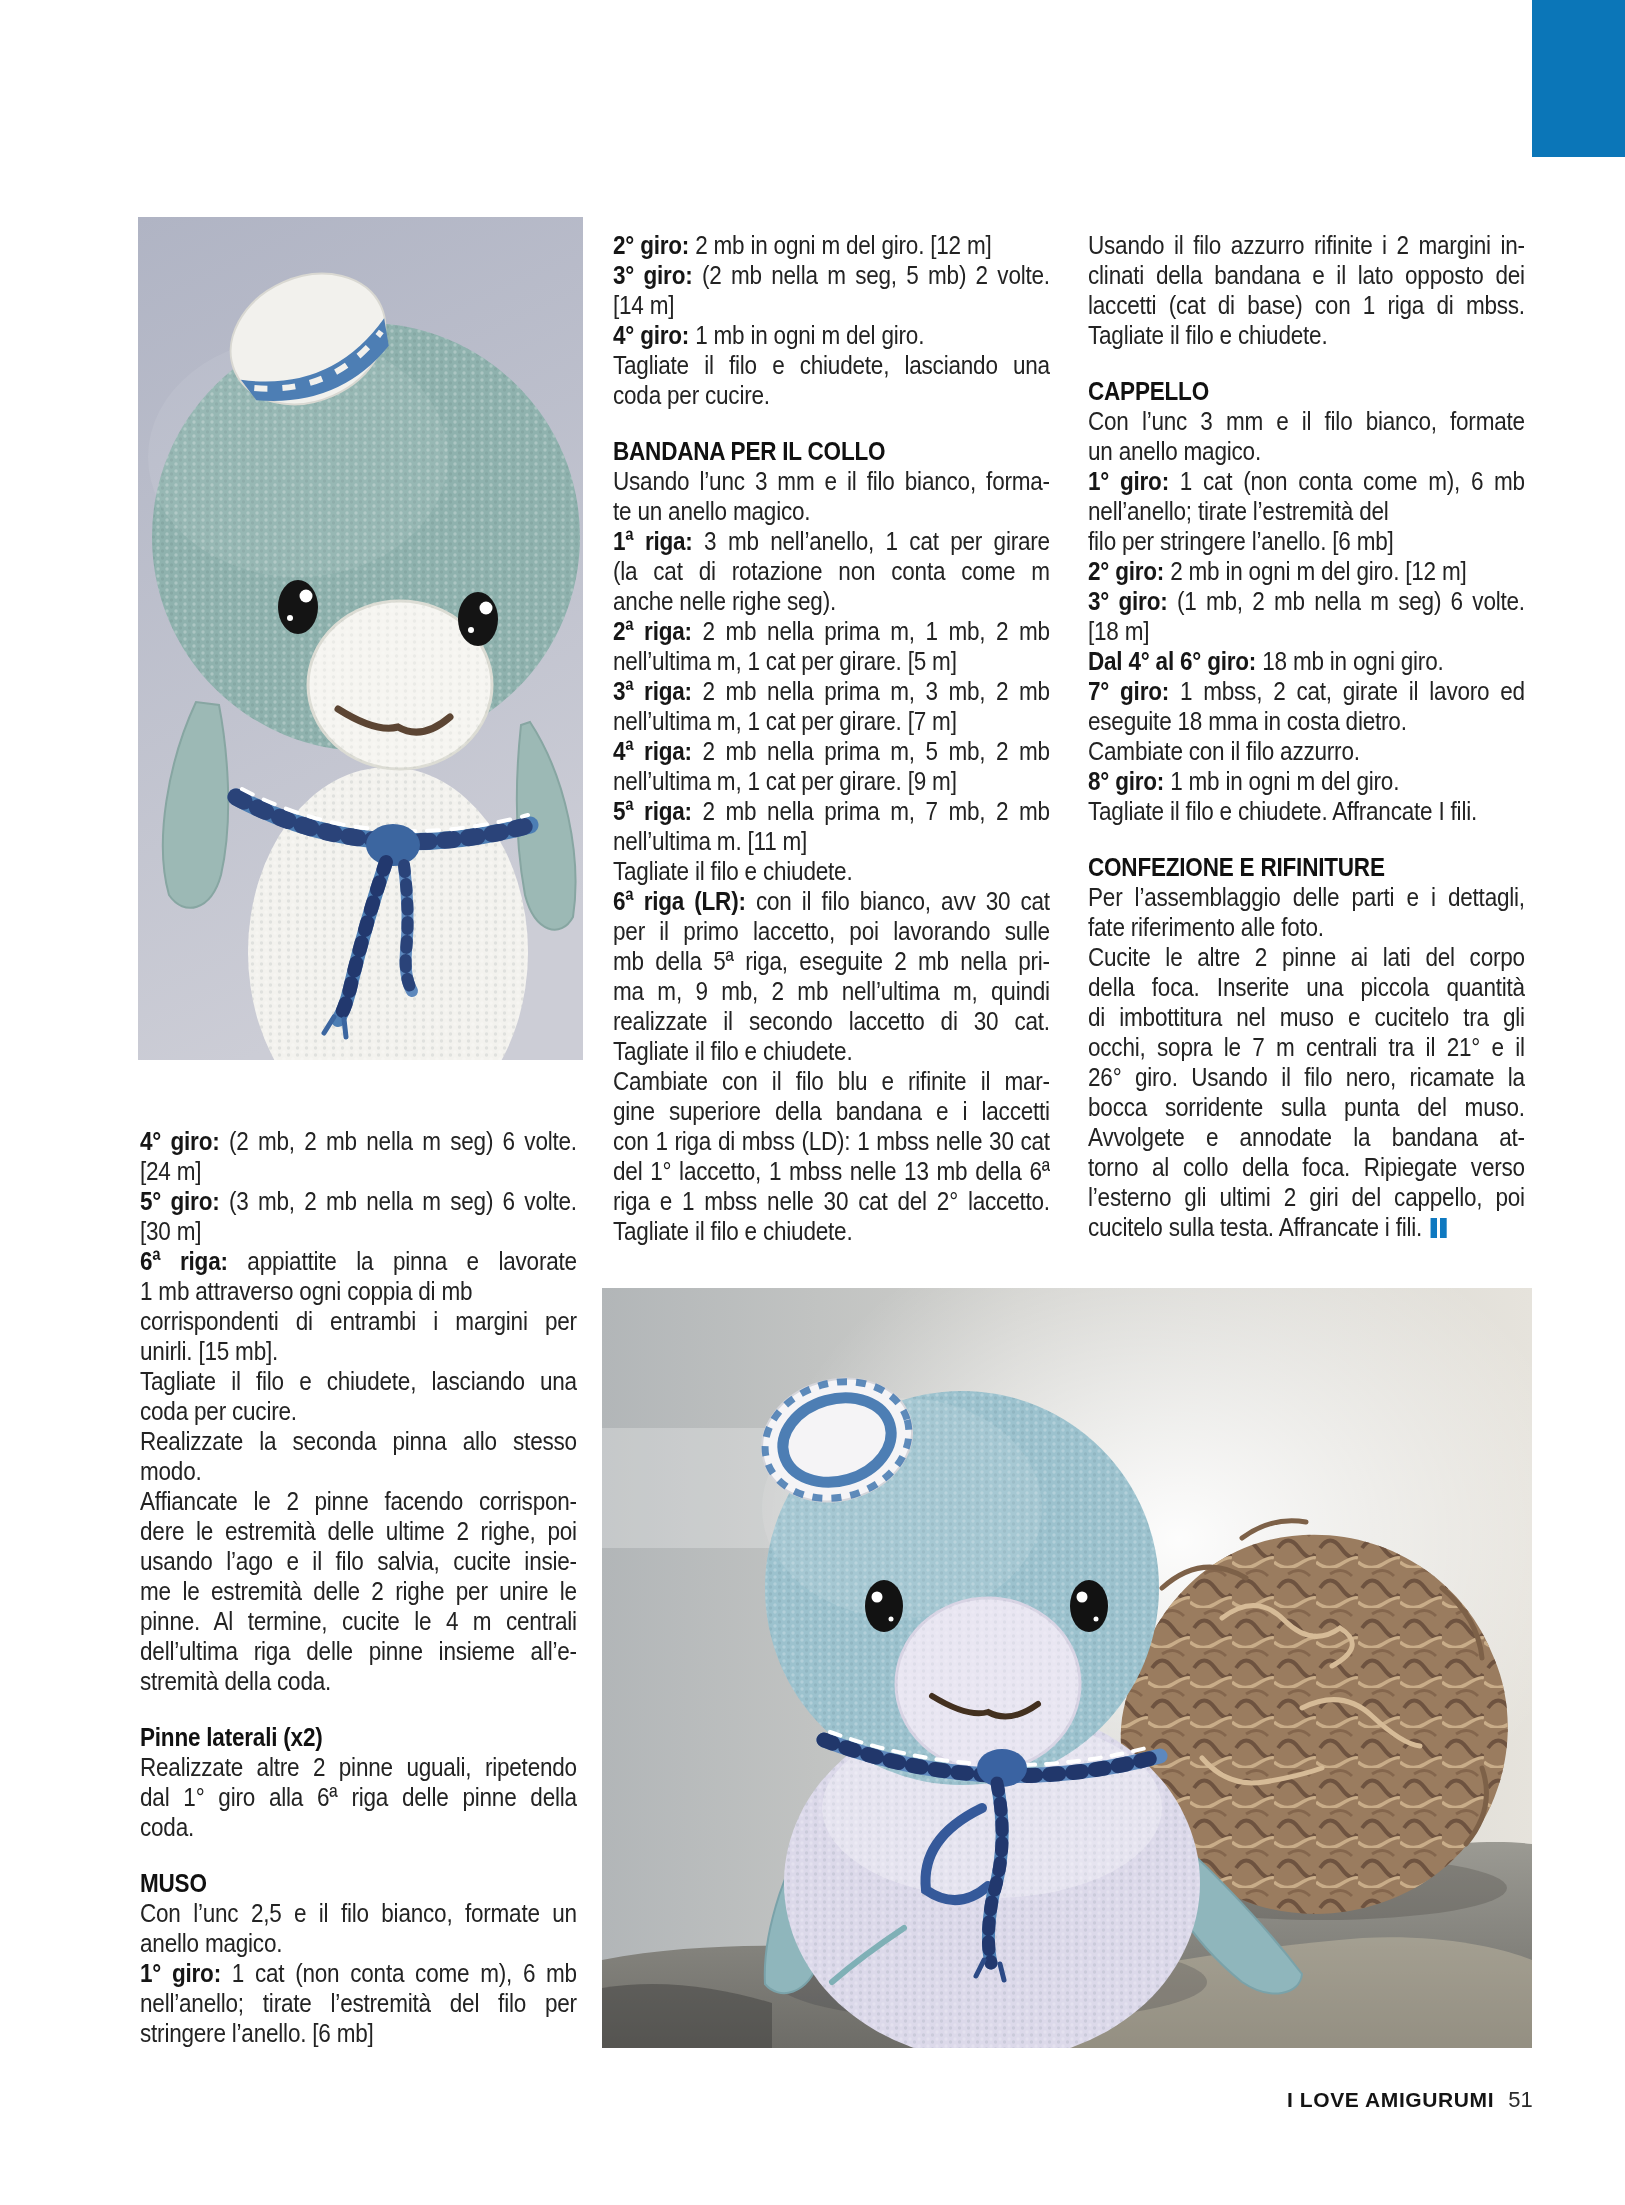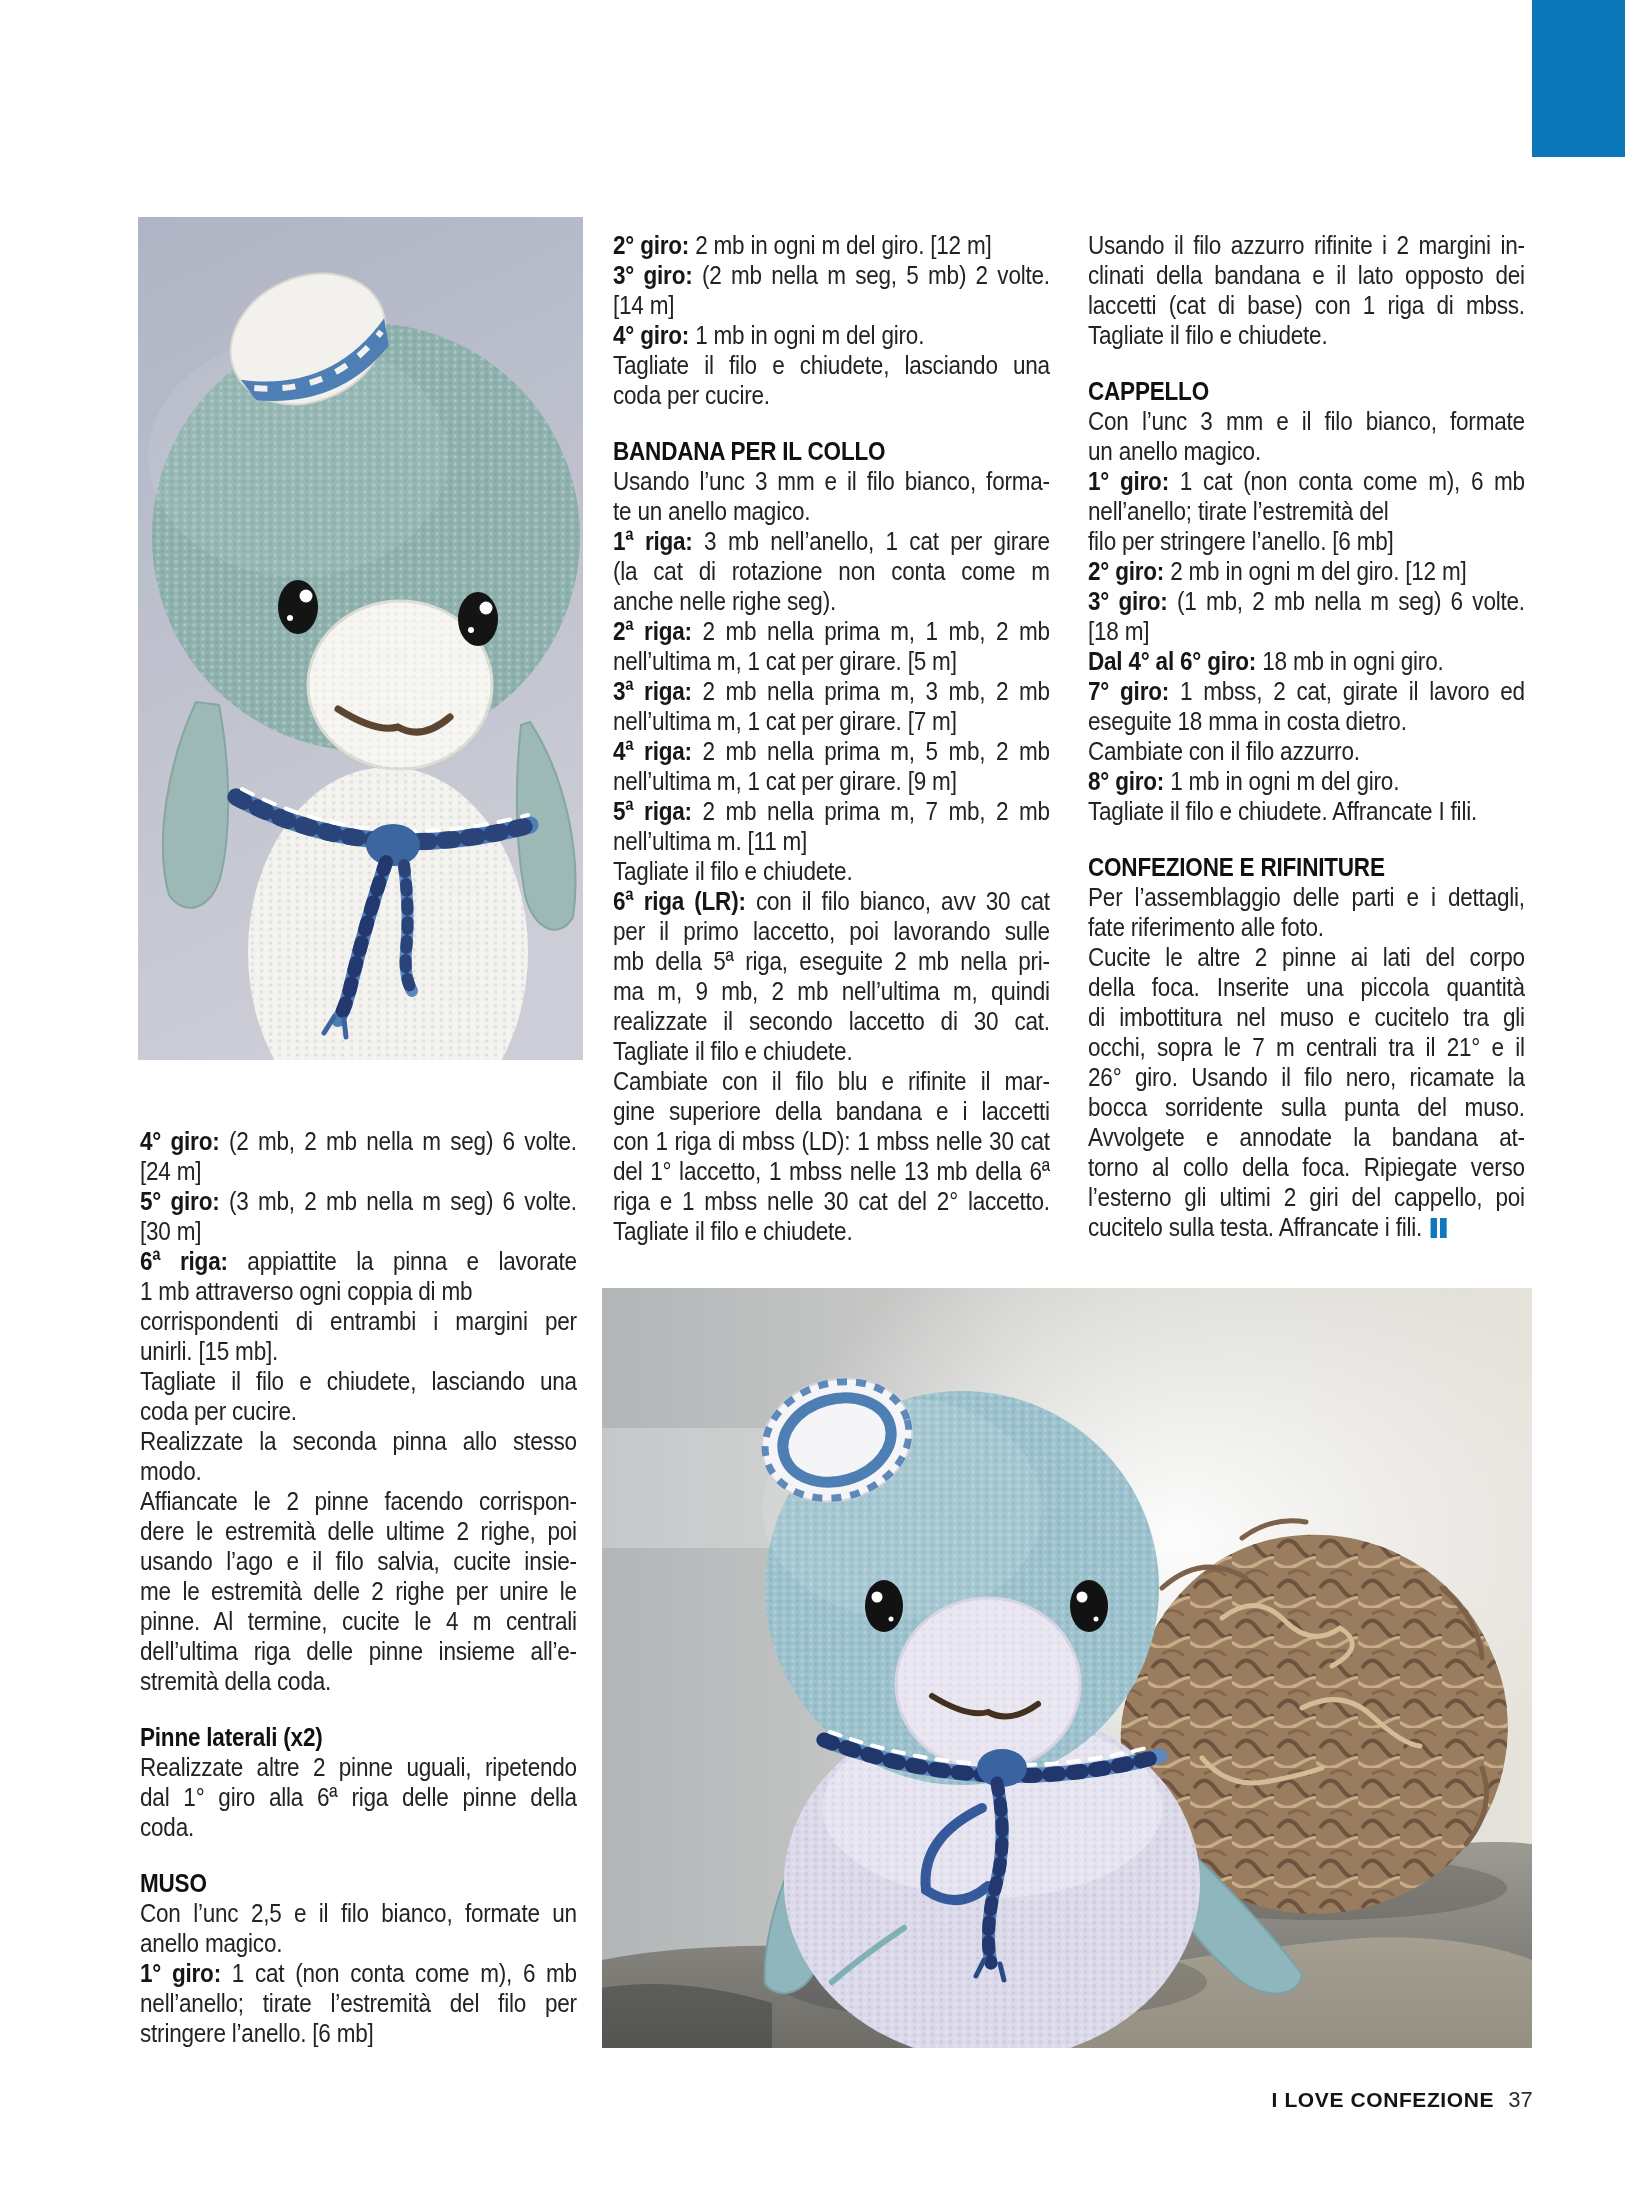--- a/index.html
+++ b/index.html
@@ -352,14 +352,14 @@
       <div class="ln j">26° giro. Usando il filo nero, ricamate la</div>
       <div class="ln j">bocca sorridente sulla punta del muso.</div>
       <div class="ln j">Avvolgete e annodate la bandana at-</div>
       <div class="ln j">torno al collo della foca. Ripiegate verso</div>
       <div class="ln j">l’esterno gli ultimi 2 giri del cappello, poi</div>
       <div class="ln">cucitelo sulla testa. Affrancate i fili.<span class="endmark"></span></div>
     </div>
   </div>
 
 <div class="footer">
-  <span class="brand">I LOVE CONFEZIONE</span><span class="num">37</span>
+  <span class="brand">I LOVE AMIGURUMI</span><span class="num">51</span>
 </div>
 
 </body></html>

